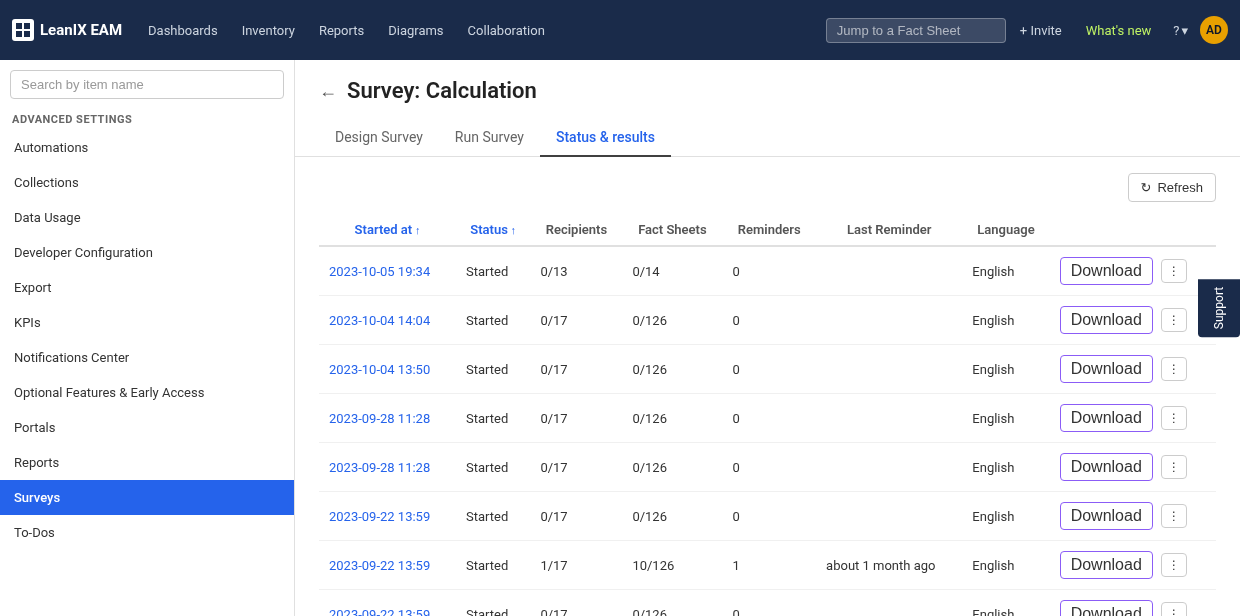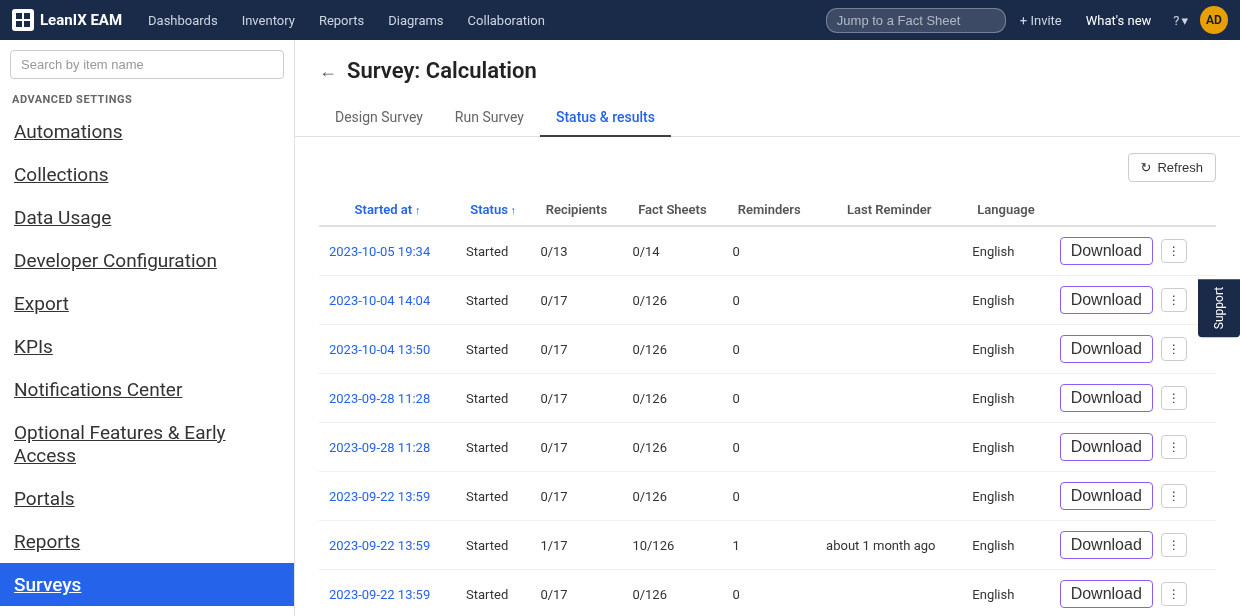--- a/index.html
+++ b/index.html
@@ -1,42 +1,42 @@
 <!DOCTYPE html>
 <html><head>
   <meta charset="utf-8">
   <style>
     * { box-sizing: border-box; margin: 0; padding: 0; }
     body { font-family: -apple-system, BlinkMacSystemFont, 'Segoe UI', Roboto, sans-serif; font-size: 14px; color: #333; background: #fff; display: flex; flex-direction: column; height: 616px; overflow: hidden; }
 
     
     .top-nav {
-      display: flex; align-items: center; background: #1a2b4a; color: #fff; height: 40px; padding: 0 12px; gap: 4px; flex-shrink: 0;
+      display: flex; align-items: center; background: #1a2b4a; color: #fff; height: 60px; padding: 0 12px; gap: 4px; flex-shrink: 0;
     }
     .nav-logo { display: flex; align-items: center; gap: 6px; font-weight: 700; font-size: 15px; color: #fff; margin-right: 12px; }
     .nav-logo-icon { width: 22px; height: 22px; background: #fff; border-radius: 3px; display: flex; align-items: center; justify-content: center; }
     .nav-logo-icon svg { width: 16px; height: 16px; }
     .nav-link { color: #cdd5e0; font-size: 13px; padding: 4px 10px; border-radius: 3px; cursor: pointer; white-space: nowrap; }
-    .nav-search { margin-left: auto; background: rgba(255,255,255,0.15); border: 1px solid rgba(255,255,255,0.3); border-radius: 11px; color: #fff; font-size: 13px; padding: 4px 10px; width: 180px; outline: none; }
+    .nav-search { margin-left: auto; background: rgba(255,255,255,0.15); border: 1px solid rgba(255,255,255,0.3); border-radius: 4px; color: #fff; font-size: 13px; padding: 4px 10px; width: 180px; outline: none; }
     .nav-search::placeholder { color: rgba(255,255,255,0.6); }
     .nav-invite { display: flex; align-items: center; gap: 4px; color: #cdd5e0; font-size: 13px; padding: 4px 10px; cursor: pointer; }
-    .nav-whats-new { color: #ffffff; font-size: 13px; padding: 4px 10px; cursor: pointer; }
+    .nav-whats-new { color: #bef264; font-size: 13px; padding: 4px 10px; cursor: pointer; }
     .nav-help { color: #cdd5e0; font-size: 13px; padding: 4px 8px; cursor: pointer; display: flex; align-items: center; gap: 2px; }
     .nav-avatar { width: 28px; height: 28px; border-radius: 50%; background: #e8a000; color: #0f172a; font-size: 12px; font-weight: 600; display: flex; align-items: center; justify-content: center; cursor: pointer; }
 
     
     .main-layout { display: flex; flex: 1; overflow: hidden; }
 
     
     .sidebar { width: 295px; border-right: 1px solid #e0e0e0; display: flex; flex-direction: column; flex-shrink: 0; overflow-y: auto; background: #fff; }
     .sidebar-search { padding: 10px 10px 6px; }
     .sidebar-search input { width: 100%; border: 1px solid #ccc; border-radius: 4px; padding: 6px 10px; font-size: 13px; outline: none; color: #333; }
     .sidebar-search input::placeholder { color: #999; }
     .sidebar-section-label { font-size: 11px; font-weight: 700; color: #666; padding: 8px 12px 4px; letter-spacing: 0.5px; text-transform: uppercase; }
-    .sidebar-item { padding: 10px 14px; font-size: 19px; color: #333; cursor: pointer; border-radius: 0; text-decoration: underline; }
+    .sidebar-item { padding: 10px 14px; font-size: 13px; color: #333; cursor: pointer; border-radius: 0; }
     .sidebar-item.active { background: #2563eb; color: #fff; font-weight: 500; }
 
     
     .content { flex: 1; overflow-y: auto; padding: 0; display: flex; flex-direction: column; }
     .content-header { padding: 18px 24px 0; display: flex; align-items: center; gap: 10px; }
     .back-arrow { color: #555; cursor: pointer; font-size: 18px; }
     .page-title { font-size: 22px; font-weight: 600; color: #222; }
 
     
     .tabs { display: flex; padding: 0 24px; margin-top: 16px; border-bottom: 1px solid #e0e0e0; gap: 0; }

